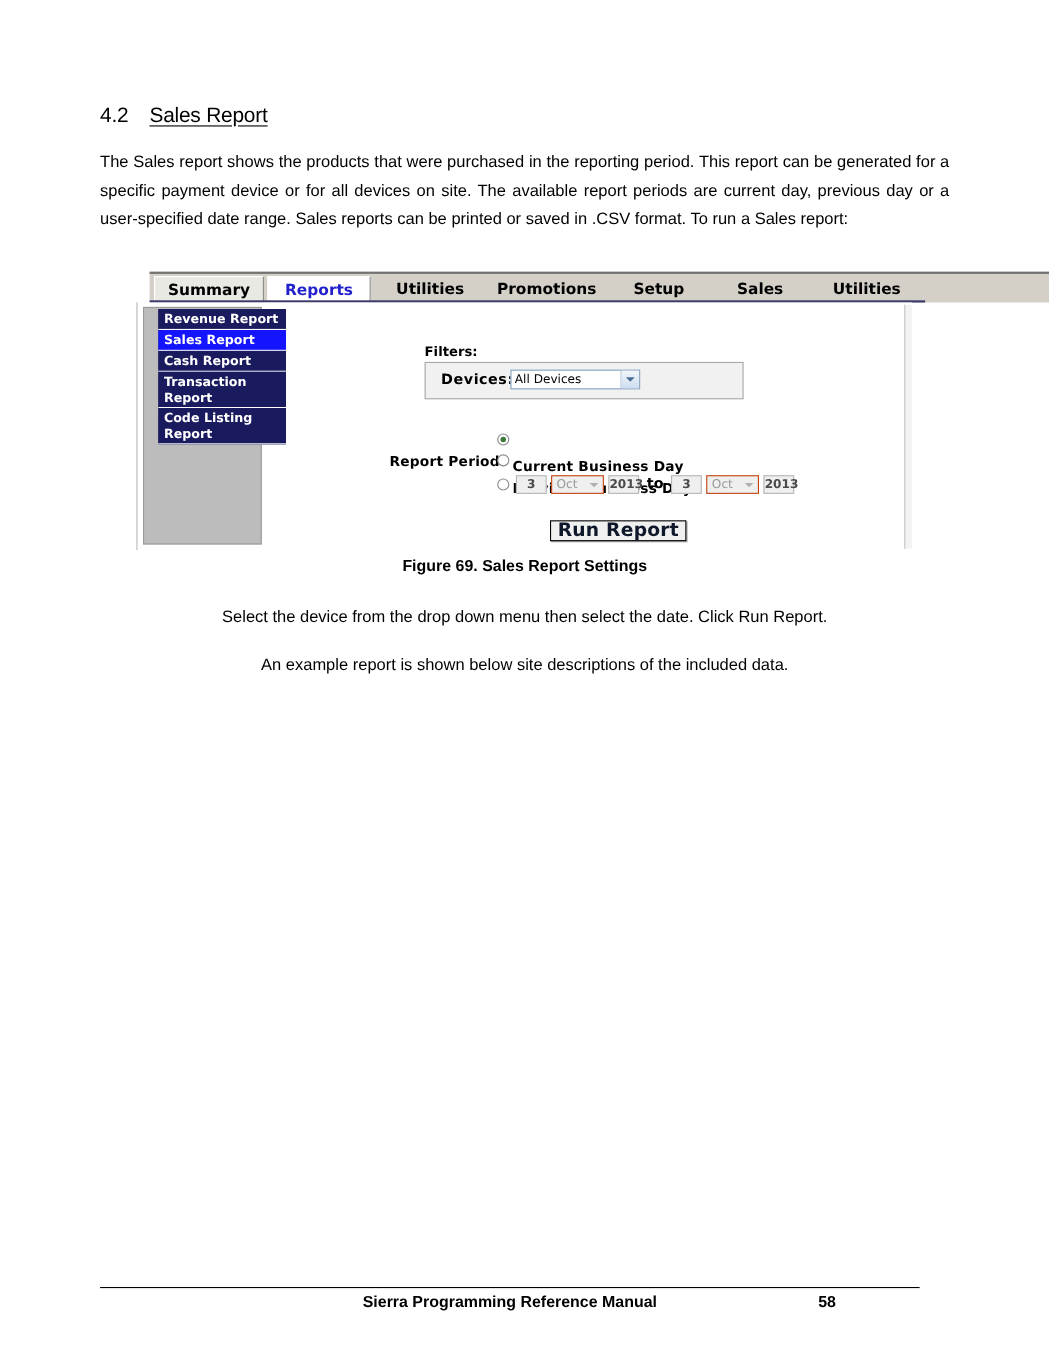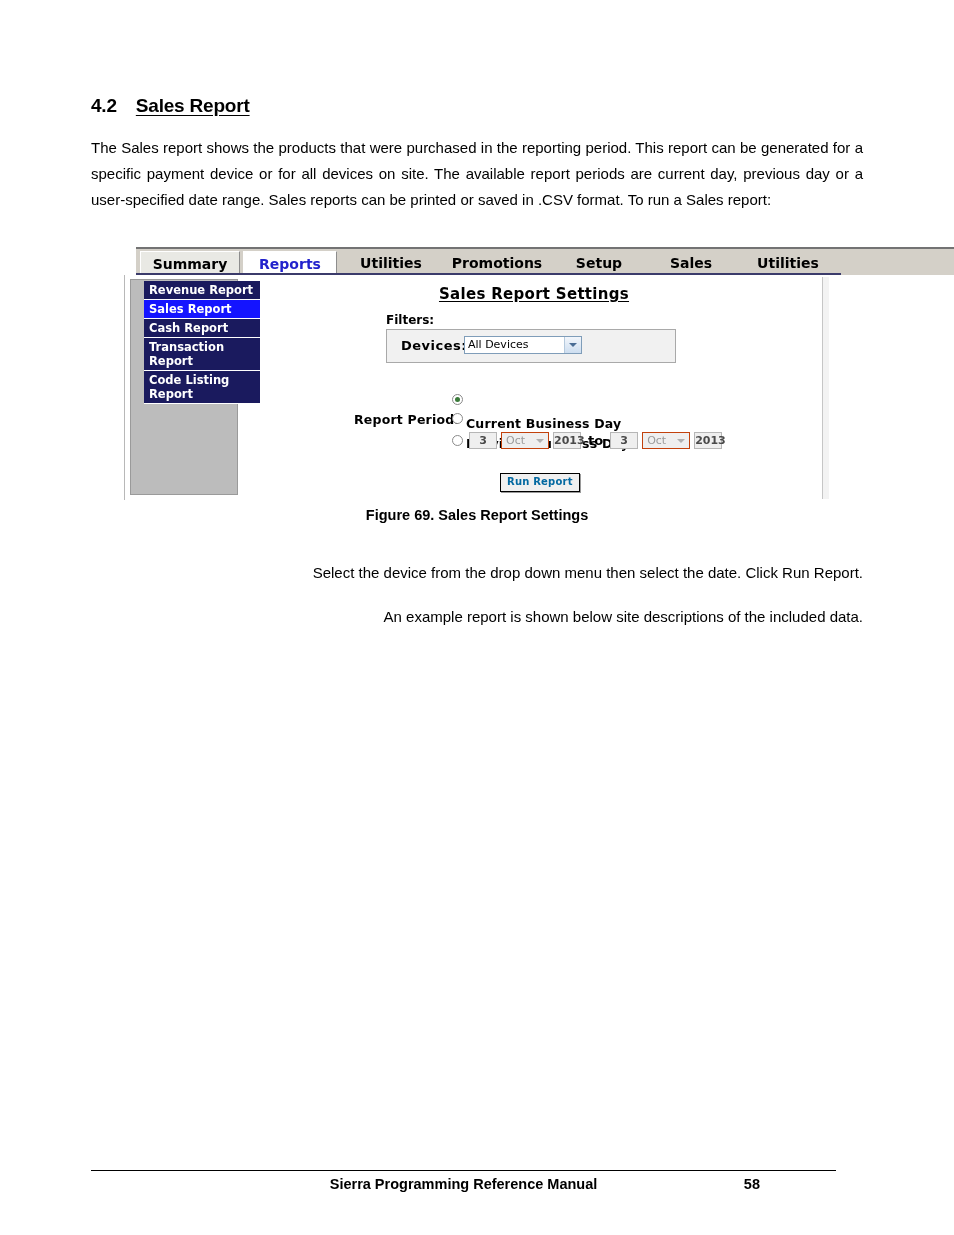--- a/index.html
+++ b/index.html
@@ -29,21 +29,21 @@
     left: 91px;
     top: 95px;
     width: 772px;
   }
 
   
   .heading {
     display: flex;
     align-items: center;
     font-size: 19px;
-    font-weight: bold;
+    font-weight: normal;
     margin: 0 0 18px 0;
     letter-spacing: -0.2px;
   }
   .heading .num {
     margin-right: 19px;
   }
   .heading .ttl {
     text-decoration: underline;
     text-underline-offset: 3px;
   }
@@ -51,22 +51,22 @@
   
   p.body {
     font-size: 15px;
     line-height: 26px;
     margin: 0 0 13px 0;
     text-align: justify;
   }
   p.note {
     font-size: 15px;
     line-height: 26px;
-    margin: 12px 0 18px 0;
-    text-align: right;
+    margin: 0 0 18px 0;
+    text-align: center;
   }
 
   
   .figure-wrap {
     position: absolute;
     left: 124px;
     top: 247px;
     width: 705px;
     height: 253px;
   }
@@ -325,23 +325,23 @@
   }
 
   .runbtn {
     position: absolute;
     left: 376px;
     top: 226px;
     padding: 1px 6px 2px 6px;
     background: #f0f0f0;
     border: 1px solid #000000;
     box-shadow: 1px 1px 0 #9a9a9a;
-    font-size: 10px;
-    font-weight: bold;
-    color: #0369a1;
+    font-size: 17px;
+    font-weight: bold;
+    color: #0f172a;
     letter-spacing: 0.2px;
     line-height: 14px;
   }
 
   
   .vscroll {
     position: absolute;
     right: 0;
     top: 30px;
     width: 7px;
@@ -431,21 +431,20 @@
       <div class="leftnav">
         <div class="navlist">
           <div class="navitem">Revenue Report</div>
           <div class="navitem sel">Sales Report</div>
           <div class="navitem">Cash Report</div>
           <div class="navitem">Transaction Report</div>
           <div class="navitem">Code Listing Report</div>
         </div>
       </div>
 
-      <div class="pane-title">Sales Report Settings</div>
 
       <div class="filters-label">Filters:</div>
       <div class="filters-box"></div>
       <div class="devices-label">Devices:</div>
       <div class="devices-select">
         <span>All Devices</span>
         <span class="arrowbox">
           <span class="chev"></span>
         </span>
       </div>

